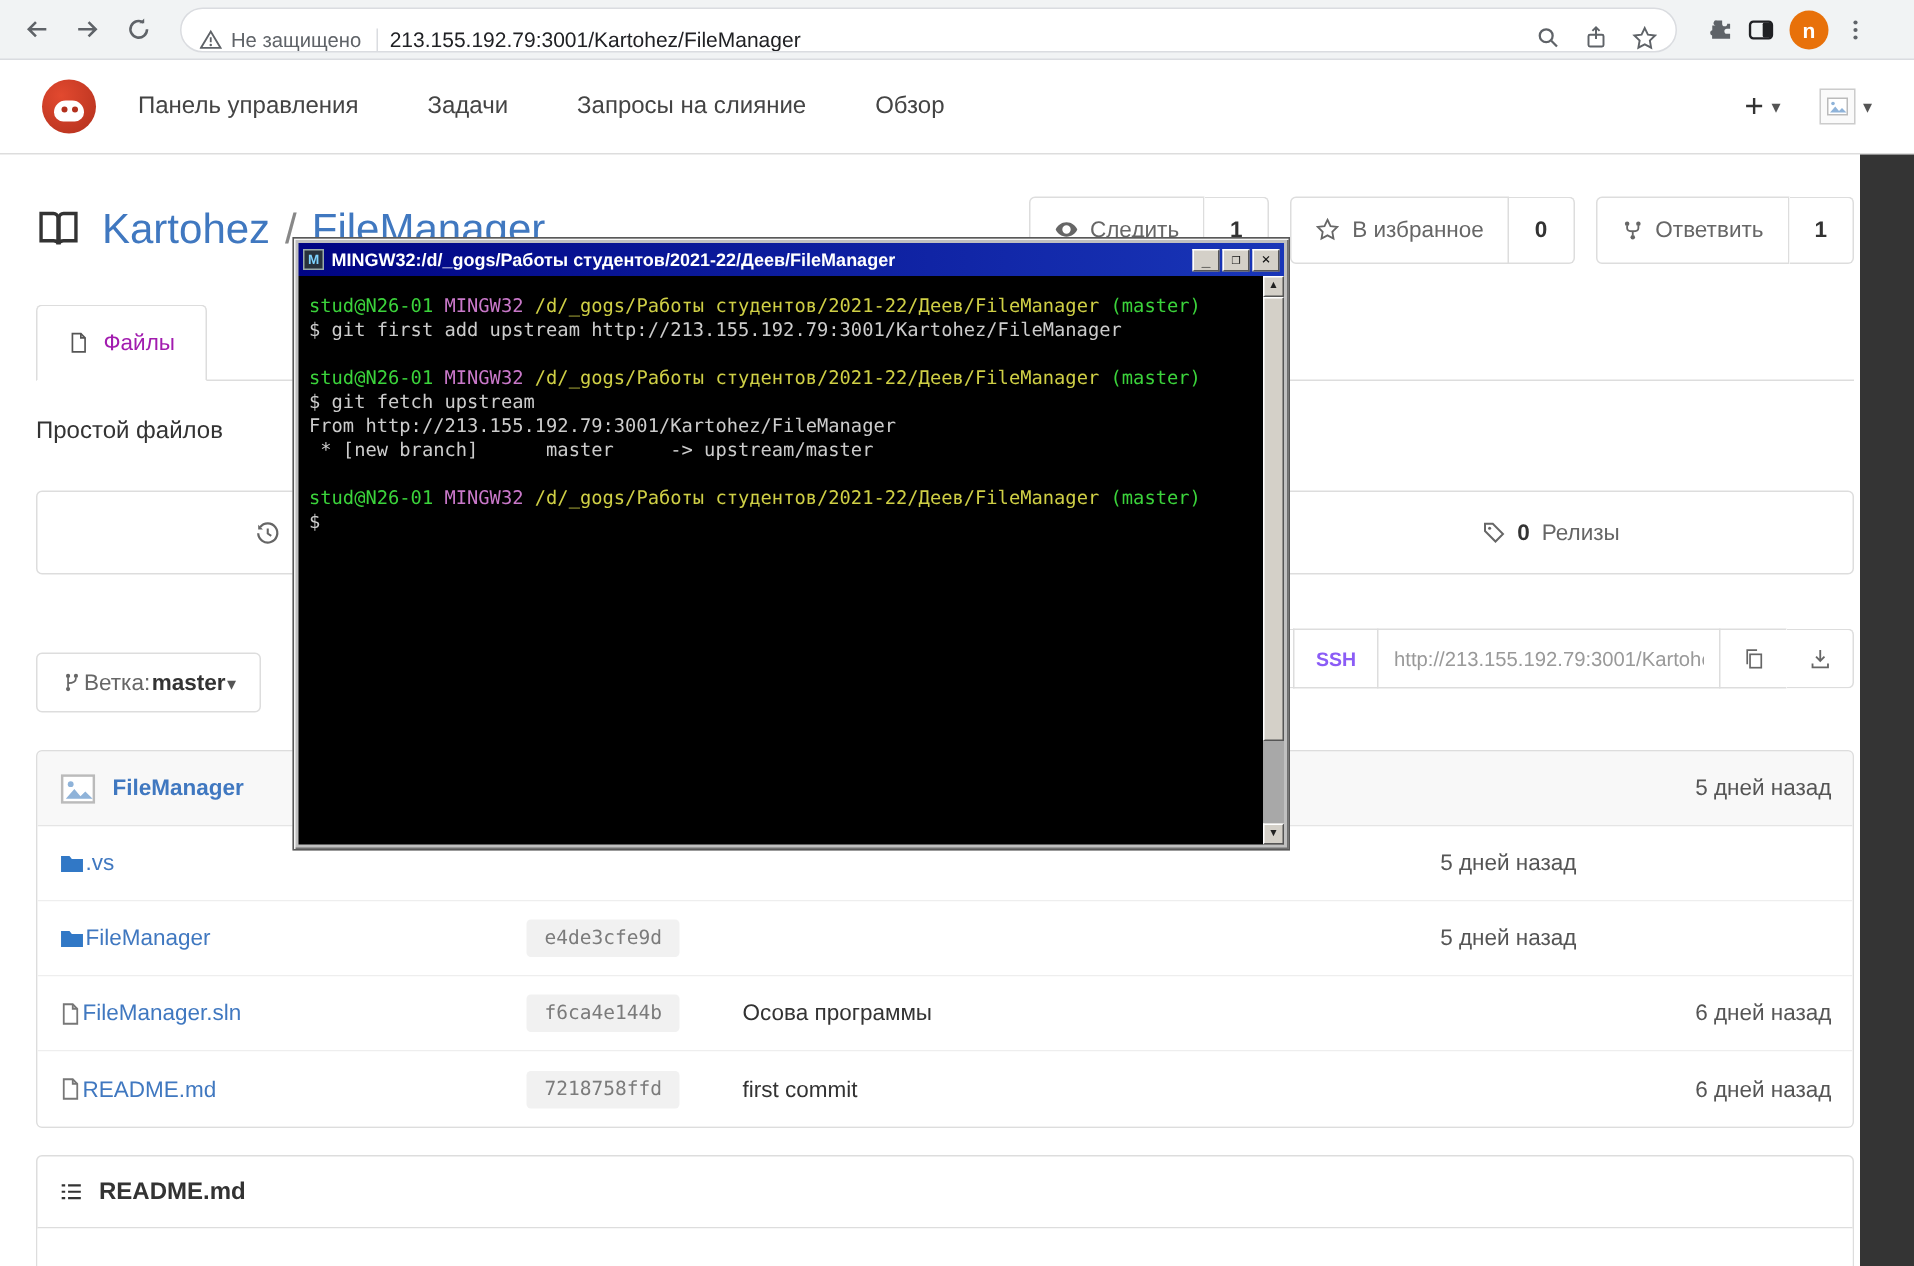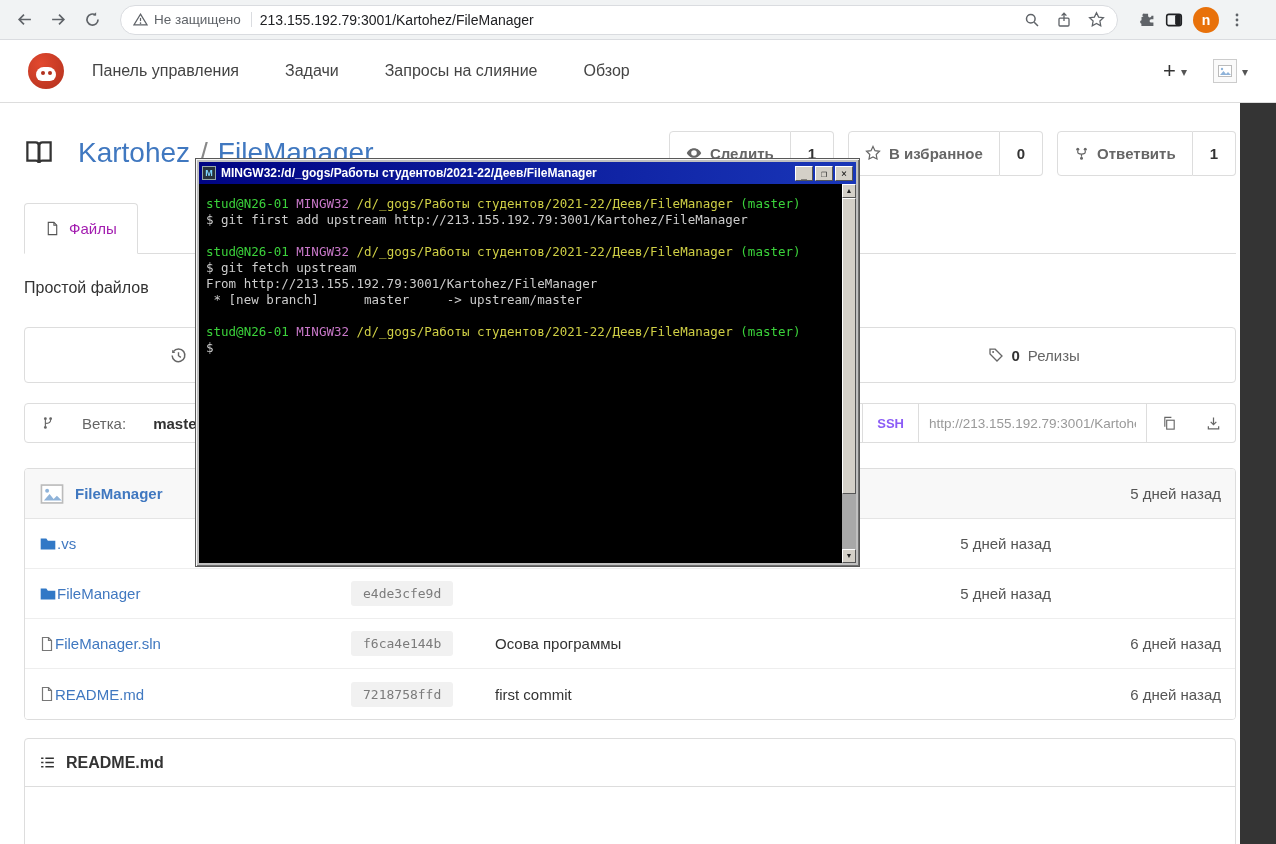--- a/index.html
+++ b/index.html
@@ -3,21 +3,21 @@
 <meta charset="utf-8">
 <style>
   * { box-sizing: border-box; margin: 0; padding: 0; }
   html,body { width:1276px; height:844px; }
   body { font-family:"Liberation Sans", sans-serif; background:#fff; overflow:hidden; }
   .screen { position:relative; width:1276px; height:844px; overflow:hidden; background:#fff; }
 
   
   .toolbar { height:40px; background:#f1f3f4; display:flex; align-items:center; padding:0 10px; gap:6px; border-bottom:1px solid #dadce0; }
   .tbtn { width:28px; height:28px; border-radius:50%; display:flex; align-items:center; justify-content:center; color:#5f6368; flex:0 0 auto; }
-  .omnibox { flex:0 0 auto; width:998px; height:30px; background:#fff; border:1px solid #dadce0; border-radius:15px; display:flex; align-items:center; padding:0 12px; gap:8px; margin-left:8px; }
+  .omnibox { flex:0 0 auto; width:998px; height:30px; background:#fff; border:1px solid #dadce0; border-radius:15px; display:flex; align-items:flex-end; padding:0 12px; gap:8px; margin-left:8px; }
   .security { display:flex; align-items:center; gap:6px; color:#5f6368; font-size:13.5px; padding-right:10px; border-right:1px solid #dadce0; }
   .url-text { color:#202124; font-size:14px; white-space:nowrap; overflow:hidden; flex:1; }
   .omni-icons { display:flex; align-items:center; gap:16px; color:#5f6368; }
   .toolbar-right { display:flex; align-items:center; gap:10px; margin-left:14px; color:#5f6368; }
   .avatar-badge { width:26px; height:26px; border-radius:50%; background:#e8710a; color:#fff; font-size:14px; font-weight:bold; display:flex; align-items:center; justify-content:center; }
 
   
   .gogs-nav { height:63px; background:#fff; border-bottom:1px solid #ddd; display:flex; align-items:center; padding:0 28px; }
   .gogs-logo { width:36px; height:36px; border-radius:50%; background:radial-gradient(circle at 35% 30%, #e2492f, #b2301d); position:relative; flex:0 0 auto; }
   .gogs-logo::after { content:""; position:absolute; left:8px; top:14px; width:20px; height:14px; background:#fff; border-radius:10px 10px 8px 8px; }
@@ -27,49 +27,49 @@
   .nav-right { margin-left:auto; display:flex; align-items:center; gap:26px; color:#333; }
   .plus-group, .user-group { display:flex; align-items:center; gap:5px; cursor:pointer; }
   .plus-glyph::before { content:"+"; font-size:22px; line-height:1; color:#333; }
   .caret::before { content:"▾"; font-size:12px; color:#555; }
   .mini-img { width:24px; height:24px; border:1px solid #ccc; background:#fafafa; display:flex; align-items:center; justify-content:center; }
 
   
   .content { width:1212px; margin-left:24px; }
 
   
-  .repo-header { margin-top:25px; display:flex; align-items:center; height:50px;gap:10px; }
+  .repo-header { margin-top:25px; display:flex; align-items:center; height:50px; }
   .repo-icon { color:#333; margin-right:14px; }
   .repo-title { font-size:28px; color:#4078c0; display:flex; align-items:baseline; gap:10px; white-space:nowrap; }
   .repo-title .sep { color:#888; }
   .repo-title a { color:#4078c0; text-decoration:none; cursor:pointer; }
   .repo-title a.repo-name { text-decoration:underline; }
   .repo-actions { margin-left:auto; display:flex; gap:14px; }
   .btn-group { display:flex; }
-  .gbtn { background:#fff; border:1px solid #ddd; color:#666; font-size:15px; padding:0 16px; height:45px; display:flex; align-items:center; gap:8px; cursor:pointer; border-radius:4px 0 0 4px; white-space:nowrap;font-weight:bold; }
+  .gbtn { background:#fff; border:1px solid #ddd; color:#666; font-size:15px; padding:0 16px; height:45px; display:flex; align-items:center; gap:8px; cursor:pointer; border-radius:4px 0 0 4px; white-space:nowrap; }
   .gcount { background:#fff; border:1px solid #ddd; border-left:none; color:#333; font-weight:bold; font-size:15px; padding:0 17px; height:45px; display:flex; align-items:center; cursor:pointer; border-radius:0 4px 4px 0; }
 
   
   .tabs-row { margin-top:25px; border-bottom:1px solid #ddd; height:51px; display:flex; }
   .tab { display:flex; align-items:center; gap:9px; padding:0 20px; font-size:15px; color:#a21caf; cursor:pointer; }
   .tab.active { background:#fff; border:1px solid #ddd; border-bottom:1px solid #fff; border-radius:4px 4px 0 0; margin-bottom:-1px; font-weight:400; }
 
   
   .repo-desc { margin-top:25px; font-size:16px; color:#333; }
 
   
   .stats-bar { margin-top:30px; border:1px solid #ddd; border-radius:4px; height:56px; display:flex; }
   .stat-cell { flex:1; display:flex; align-items:center; justify-content:center; gap:8px; font-size:15px; color:#666; border-right:1px solid #ddd; cursor:pointer; }
   .stat-cell:last-child { border-right:none; }
   .stat-count { font-weight:bold; color:#333; }
   .phantom { display:inline-block; width:88px; }
 
   
   .branch-bar { margin-top:20px; display:flex; align-items:center; }
-  .branch-btn { display:flex; align-items:center; gap:27px; background:#fff; border:1px solid #ddd; border-radius:4px; height:40px; padding:0 16px; font-size:15px; color:#666; cursor:pointer; }
+  .branch-btn { display:flex; align-items:center; gap:1px; background:#fff; border:1px solid #ddd; border-radius:4px; height:40px; padding:0 16px; font-size:15px; color:#666; cursor:pointer;margin-top:32px; }
   .branch-btn b { color:#333; }
   .clone-group { margin-left:auto; display:flex; align-items:stretch; height:40px; }
   .proto-btn { background:#fff; border:1px solid #ddd; border-right:none; padding:0 14px; font-size:13px; color:#8b5cf6; font-weight:bold; display:flex; align-items:center; cursor:pointer; }
   .proto-btn.first { border-radius:4px 0 0 4px; }
   .clone-input { width:228px; border:1px solid #ddd; border-right:none; padding:0 10px; font-size:13.5px; color:#999; outline:none; font-family:"Liberation Sans", sans-serif; }
   .icon-btn { background:#fff; border:1px solid #ddd; width:45px; display:flex; align-items:center; justify-content:center; color:#666; cursor:pointer; }
   .icon-btn + .icon-btn { border-left:none; border-radius:0 4px 4px 0; }
   .icon-btn.copy { border-right:none; }
 
   

